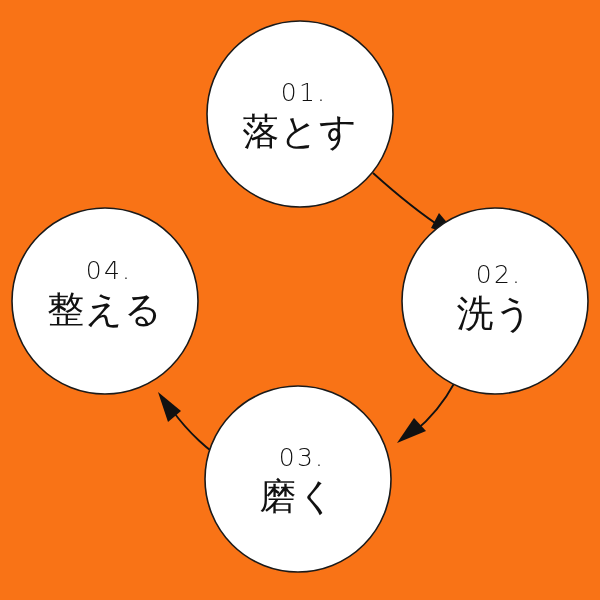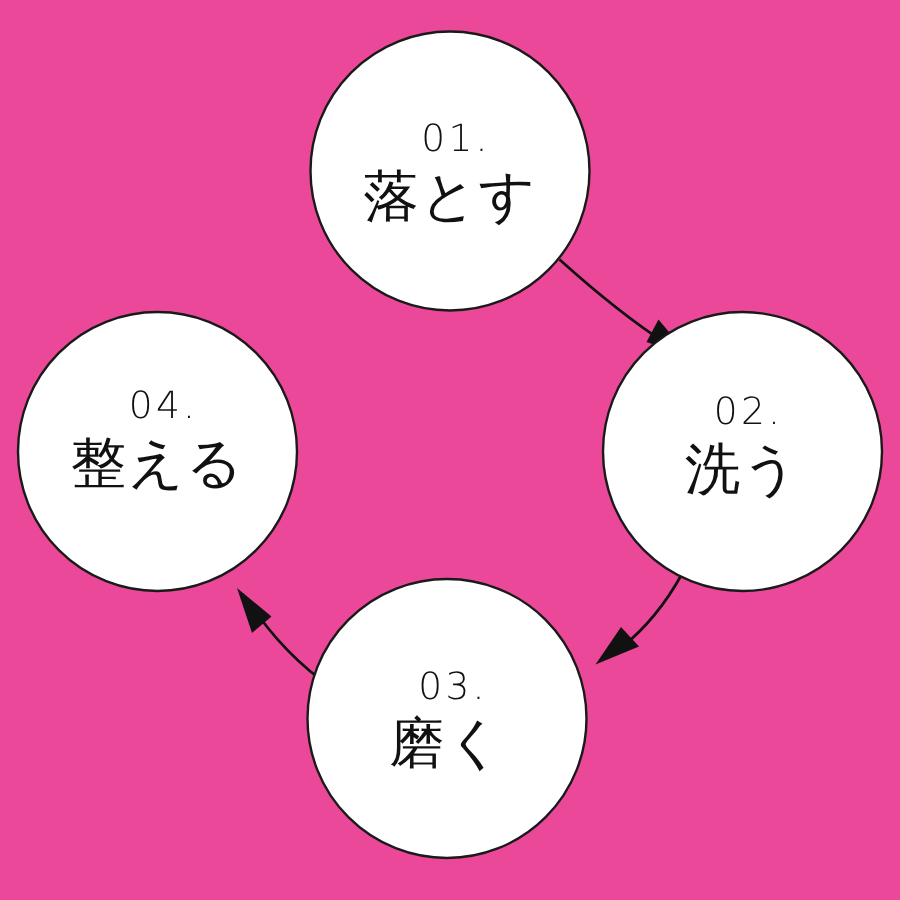--- a/index.html
+++ b/index.html
@@ -11,21 +11,21 @@
   body {
     width: 600px;
     height: 600px;
     overflow: hidden;
     font-family: "DejaVu Sans", "Liberation Sans", sans-serif;
   }
   #diagram-root {
     position: relative;
     width: 600px;
     height: 600px;
-    background: #ec4899;
+    background: #f97316;
   }
   svg#cycle-svg {
     display: block;
     width: 600px;
     height: 600px;
   }
   .node-circle {
     fill: #ffffff;
     stroke: #1a1a1a;
     stroke-width: 1.6;

